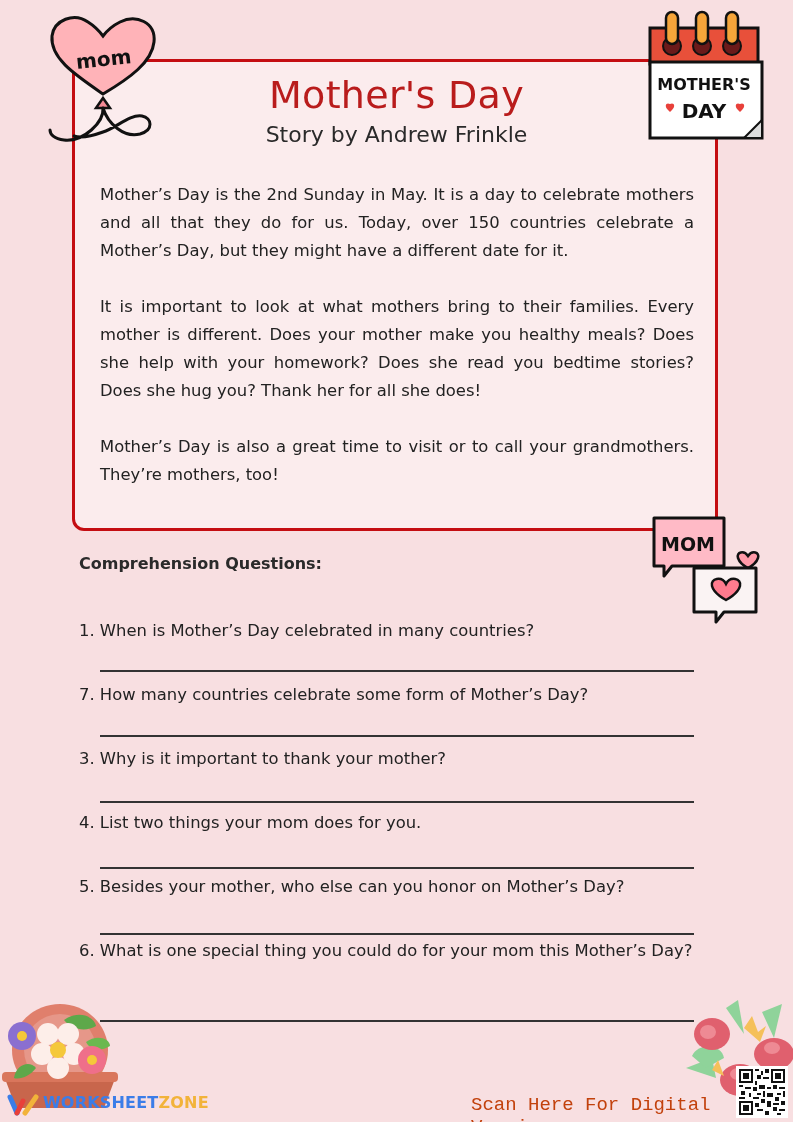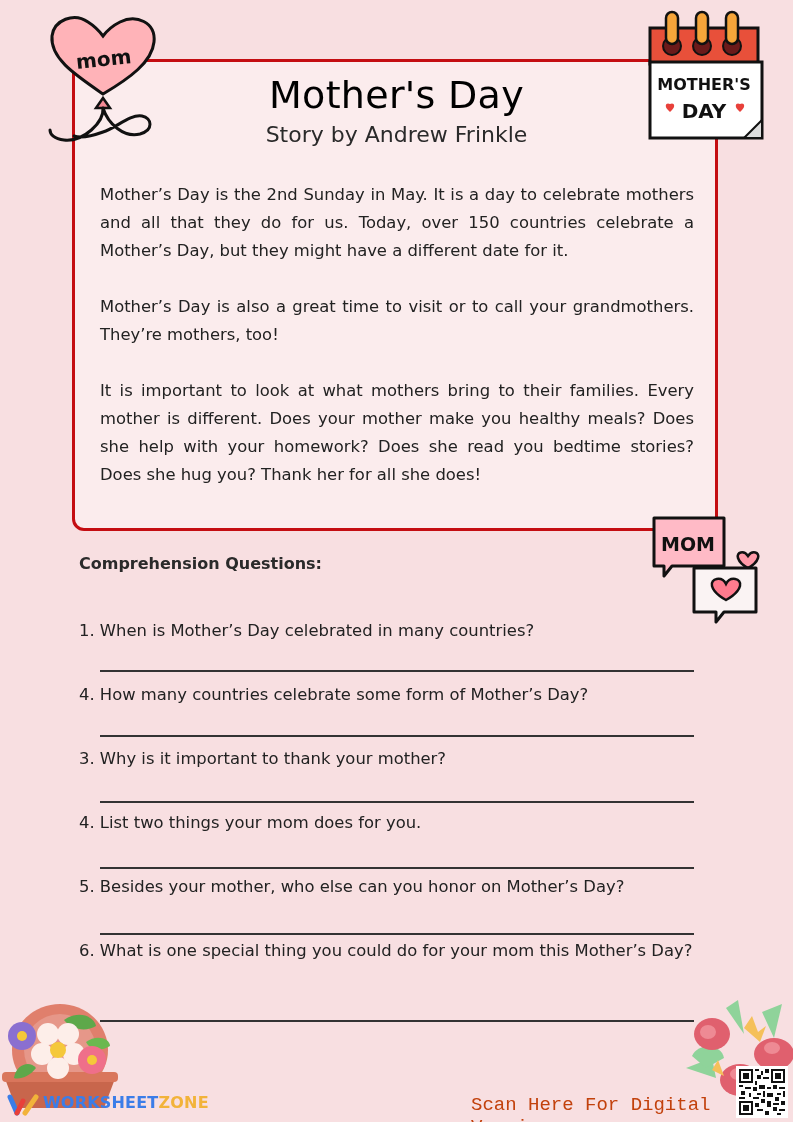--- a/index.html
+++ b/index.html
@@ -8,21 +8,21 @@
     background: #f8dfe1; position: relative;
     font-family: "DejaVu Sans", sans-serif; color: #222;
   }
   .story-box {
     position: absolute; left: 72px; top: 59px; width: 646px; height: 472px;
     border: 3px solid #c40d12; border-radius: 0 0 12px 12px;
     background: #fbeced; box-sizing: border-box;
   }
   .title {
     position: absolute; left: 0; width: 793px; top: 73px; text-align: center;
-    font-size: 38px; color: #000000; letter-spacing: 0.3px;
+    font-size: 38px; color: #b91c1c; letter-spacing: 0.3px;
   }
   .subtitle {
     position: absolute; left: 0; width: 793px; top: 122px; text-align: center;
     font-size: 22px; color: #2a2a2a;
   }
   .story {
     position: absolute; left: 100px; top: 173px; width: 594px;
     font-size: 16.4px; line-height: 28px; text-align: justify; color: #222;
   }
   .story p { margin: 8px 0 28px 0; }
@@ -80,38 +80,38 @@
   <path d="M22 104 C18 100 20 96 24 98 C28 96 30 100 26 104 L24 106 Z" fill="#e8403a"></path>
   <path d="M92 104 C88 100 90 96 94 98 C98 96 100 100 96 104 L94 106 Z" fill="#e8403a"></path>
   <path d="M98 132 L116 114 L116 132 Z" fill="#ddd" stroke="#111" stroke-width="2"></path>
 </svg>
 
 <div class="title">Mother's Day</div>
 <div class="subtitle">Story by Andrew Frinkle</div>
 
 <div class="story">
   <p>Mother’s Day is the 2nd Sunday in May. It is a day to celebrate mothers and all that they do for us. Today, over 150 countries celebrate a Mother’s Day, but they might have a different date for it.</p>
+  <p>It is important to look at what mothers bring to their families. Every mother is different. Does your mother make you healthy meals? Does she help with your homework? Does she read you bedtime stories? Does she hug you? Thank her for all she does!</p>
   <p>Mother’s Day is also a great time to visit or to call your grandmothers. They’re mothers, too!</p>
-  <p>It is important to look at what mothers bring to their families. Every mother is different. Does your mother make you healthy meals? Does she help with your homework? Does she read you bedtime stories? Does she hug you? Thank her for all she does!</p>
 </div>
 
 <svg class="icon" style="left:650px;top:514px" width="112" height="112" viewBox="0 0 112 112">
   <path d="M4 4 H74 V52 H22 L14 62 L14 52 H4 Z" fill="#ffbac6" stroke="#111" stroke-width="3" stroke-linejoin="round"></path>
   <text x="38" y="37" text-anchor="middle" font-family="DejaVu Sans, sans-serif" font-weight="bold" font-size="19" fill="#111">MOM</text>
   <path d="M98 42 C94 36 86 38 88 44 C90 50 98 54 98 54 C98 54 106 50 108 44 C110 38 102 36 98 42 Z" fill="#ff9aa8" stroke="#111" stroke-width="2.5"></path>
   <path d="M44 54 H106 V98 H74 L66 108 L66 98 H44 Z" fill="#faf3f3" stroke="#111" stroke-width="3" stroke-linejoin="round"></path>
   <path d="M76 70 C72 62 60 64 62 72 C64 80 76 86 76 86 C76 86 88 80 90 72 C92 64 80 62 76 70 Z" fill="#ff7b8e" stroke="#111" stroke-width="2.5"></path>
 </svg>
 
 <div class="section-title">Comprehension Questions:</div>
 
 <div class="question" style="top:615px">1. When is Mother’s Day celebrated in many countries?</div>
 <div class="answer-line" style="top:670px"></div>
 
-<div class="question" style="top:679px">4. How many countries celebrate some form of Mother’s Day?</div>
+<div class="question" style="top:679px">7. How many countries celebrate some form of Mother’s Day?</div>
 <div class="answer-line" style="top:735px"></div>
 
 <div class="question" style="top:743px">3. Why is it important to thank your mother?</div>
 <div class="answer-line" style="top:801px"></div>
 
 <div class="question" style="top:807px">4. List two things your mom does for you.</div>
 <div class="answer-line" style="top:867px"></div>
 
 <div class="question" style="top:871px">5. Besides your mother, who else can you honor on Mother’s Day?</div>
 <div class="answer-line" style="top:933px"></div>

